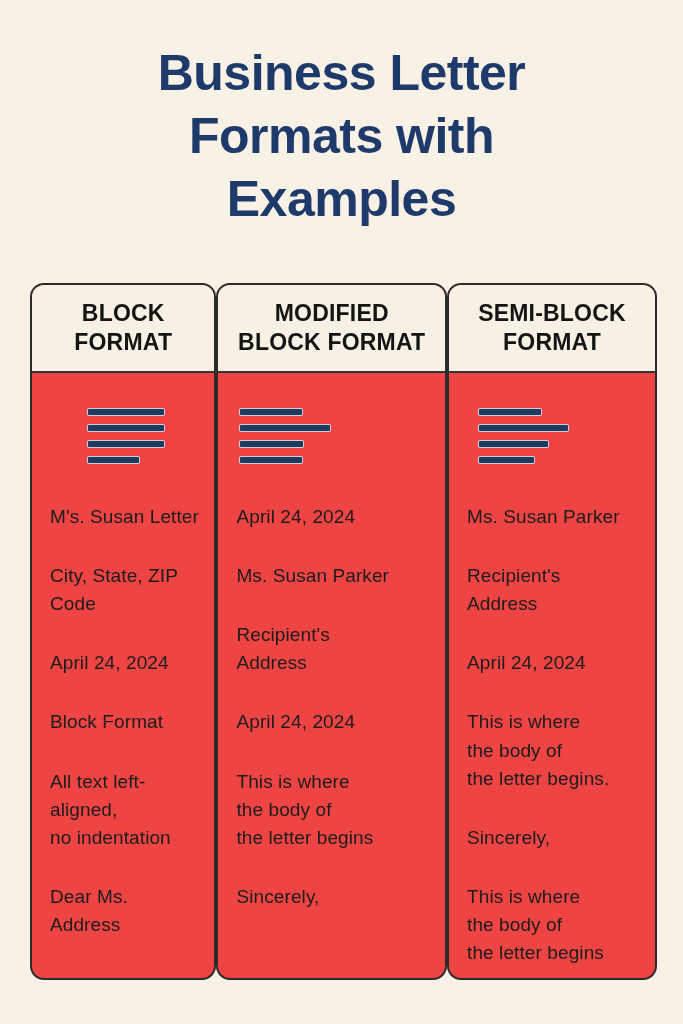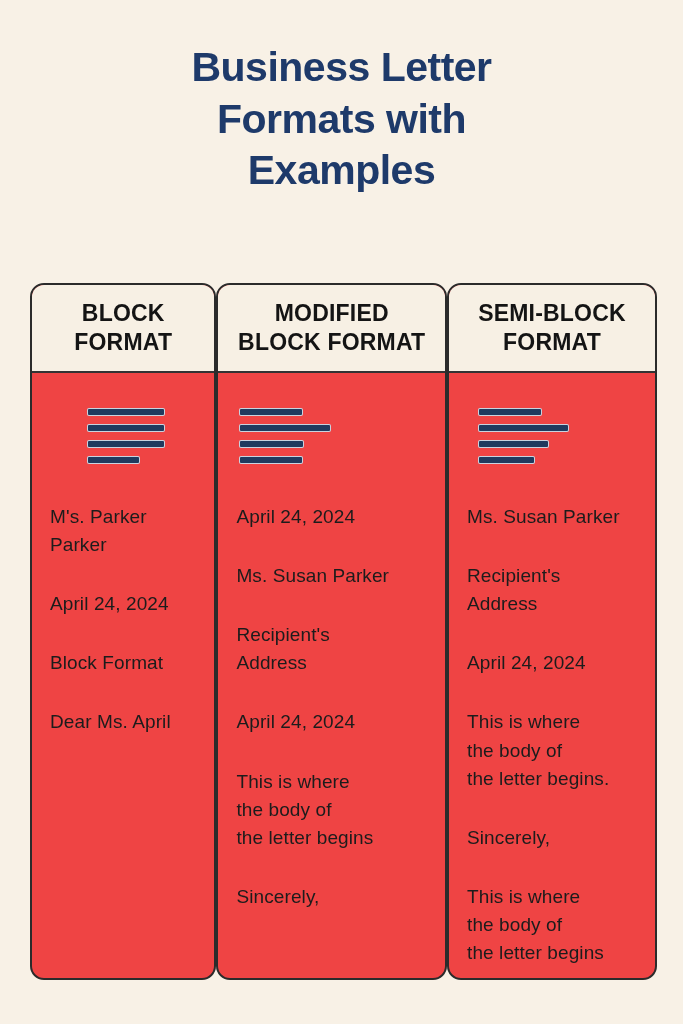--- a/index.html
+++ b/index.html
@@ -3,21 +3,21 @@
 <meta charset="utf-8">
 <style>
   html,body{margin:0;padding:0;background:#F8F1E6;}
   .canvas{
     width:683px;height:1024px;position:relative;margin:0 auto;
     background:#F8F1E6;overflow:hidden;
     font-family:"Liberation Sans","DejaVu Sans",sans-serif;
   }
   .title{
     margin:0;padding-top:42px;text-align:center;
-    font-size:41px;line-height:1.26;font-weight:bold;
+    font-size:50px;line-height:1.26;font-weight:bold;
     color:#1E3A6A;white-space:pre-line;letter-spacing:-0.5px;
   }
   .cards{
     position:absolute;left:30px;top:283px;width:627px;height:697px;
     display:flex;justify-content:space-between;
   }
   .card{
     background:#ef4444;border:2px solid #2B2B2B;border-radius:14px;
     display:flex;flex-direction:column;overflow:hidden;box-sizing:border-box;
   }
@@ -59,24 +59,29 @@
         <h2>BLOCK
 FORMAT</h2>
       </header>
       <div class="card-body">
         <div class="doc-lines">
           <span class="bar" style="width: 76px;"></span>
           <span class="bar" style="width: 76px;"></span>
           <span class="bar" style="width: 76px;"></span>
           <span class="bar" style="width: 51px;"></span>
         </div>
-        <p>M's. Parker Parker</p>
+        <p>M's. Susan Letter</p>
+        <p>City, State, ZIP
+Code</p>
         <p>April 24, 2024</p>
         <p>Block Format</p>
-        <p>Dear Ms. April</p>
+        <p>All text left-
+aligned,
+no indentation</p>
+        <p>Dear Ms. Address</p>
       </div>
     </section>
 
     <section class="card">
       <header class="card-header">
         <h2>MODIFIED
 BLOCK FORMAT</h2>
       </header>
       <div class="card-body">
         <div class="doc-lines">

